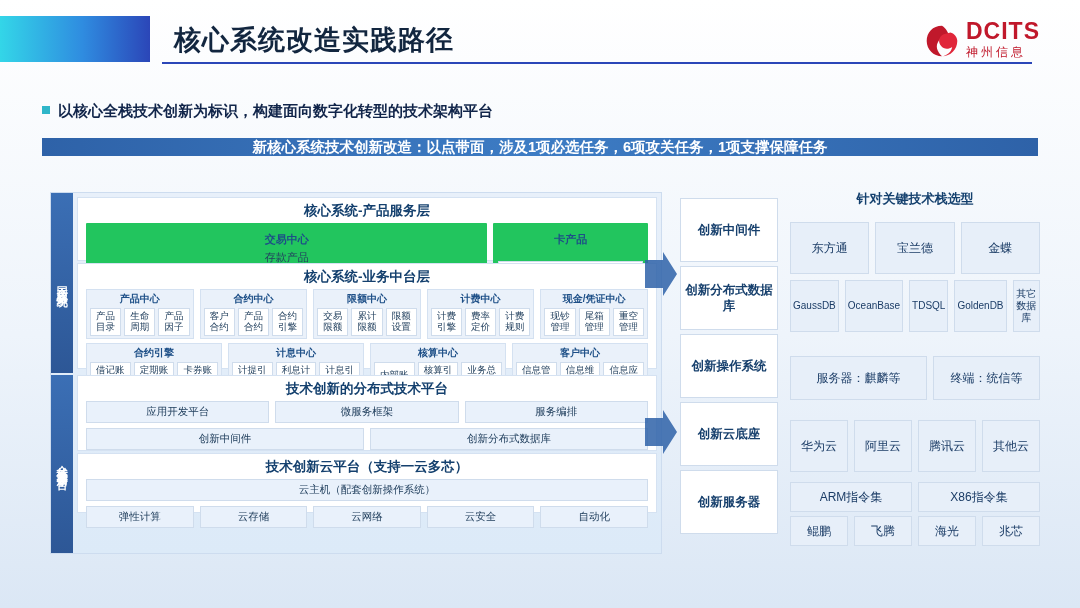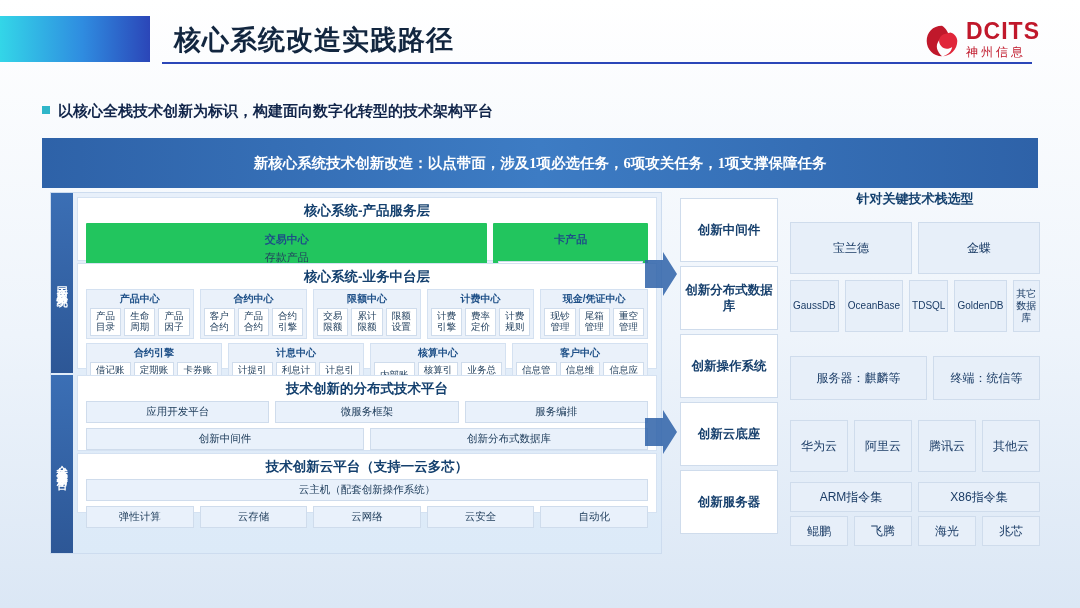--- a/index.html
+++ b/index.html
@@ -16,23 +16,23 @@
   .hdr-title{position:absolute;left:174px;top:22px;font-size:27px;font-weight:bold;color:#12263f;letter-spacing:1px;}
   .hdr-underline{position:absolute;left:162px;top:62px;width:870px;height:2px;background:#2b46b8;}
   .logo{position:absolute;right:40px;top:20px;display:flex;align-items:center;gap:7px;}
   .logo-mark{width:34px;height:34px;}
   .logo-en{font-size:23px;font-weight:bold;color:#c0182b;letter-spacing:1px;line-height:1;}
   .logo-cn{font-size:12px;color:#c0182b;letter-spacing:3px;line-height:1.5;}
   
   .subtitle{position:absolute;left:42px;top:102px;font-size:15px;font-weight:bold;color:#11254a;}
   .sq{display:inline-block;width:8px;height:8px;background:#2fb6c9;margin-right:8px;vertical-align:2px;}
   
-  .banner{position:absolute;left:42px;top:138px;width:996px;height:50px;
+  .banner{position:absolute;left:42px;top:138px;width:996px;height:18px;
     background:linear-gradient(90deg,#2e62a8 0%,#3d7cc4 50%,#2e62a8 100%);
-    color:#fff;font-size:14.5px;font-weight:bold;display:flex;align-items:center;justify-content:center;font-family:Liberation Serif, serif;}
+    color:#fff;font-size:14.5px;font-weight:bold;display:flex;align-items:center;justify-content:center;}
   
   .left-panel{position:absolute;left:50px;top:192px;width:610px;height:360px;
     background:linear-gradient(180deg,#e8f0fa 0%,#dceaf8 100%);border:1px solid #cddcef;}
   .vtab{position:absolute;left:0;width:22px;background:linear-gradient(180deg,#3b6fb5,#2d5796);
     color:#fff;font-size:11px;font-weight:bold;display:flex;align-items:center;justify-content:center;text-align:center;line-height:1.15;}
   .vtab span{writing-mode:vertical-rl;letter-spacing:2px;}
   .vtab-a{top:0;height:180px;}
   .vtab-b{top:182px;height:178px;}
   .sect{position:absolute;left:26px;width:578px;background:#fff;border:1px solid #d5e2f2;}
   .sect-title{font-size:13.5px;font-weight:bold;color:#14406e;text-align:center;padding:4px 0 3px;}
@@ -250,20 +250,21 @@
   <div class="mid-item">创新中间件</div>
   <div class="mid-item">创新分布式数据库</div>
   <div class="mid-item">创新操作系统</div>
   <div class="mid-item">创新云底座</div>
   <div class="mid-item">创新服务器</div>
 </div>
 
 <div class="right-title">针对关键技术栈选型</div>
 
 <div class="rgrid rrow1">
+  <div class="rbox">东方通</div>
   <div class="rbox">宝兰德</div>
   <div class="rbox">金蝶</div>
 </div>
 
 <div class="rgrid rrow2">
   <div class="rbox sm">GaussDB</div>
   <div class="rbox sm">OceanBase</div>
   <div class="rbox sm">TDSQL</div>
   <div class="rbox sm">GoldenDB</div>
   <div class="rbox sm">其它数据库</div>

